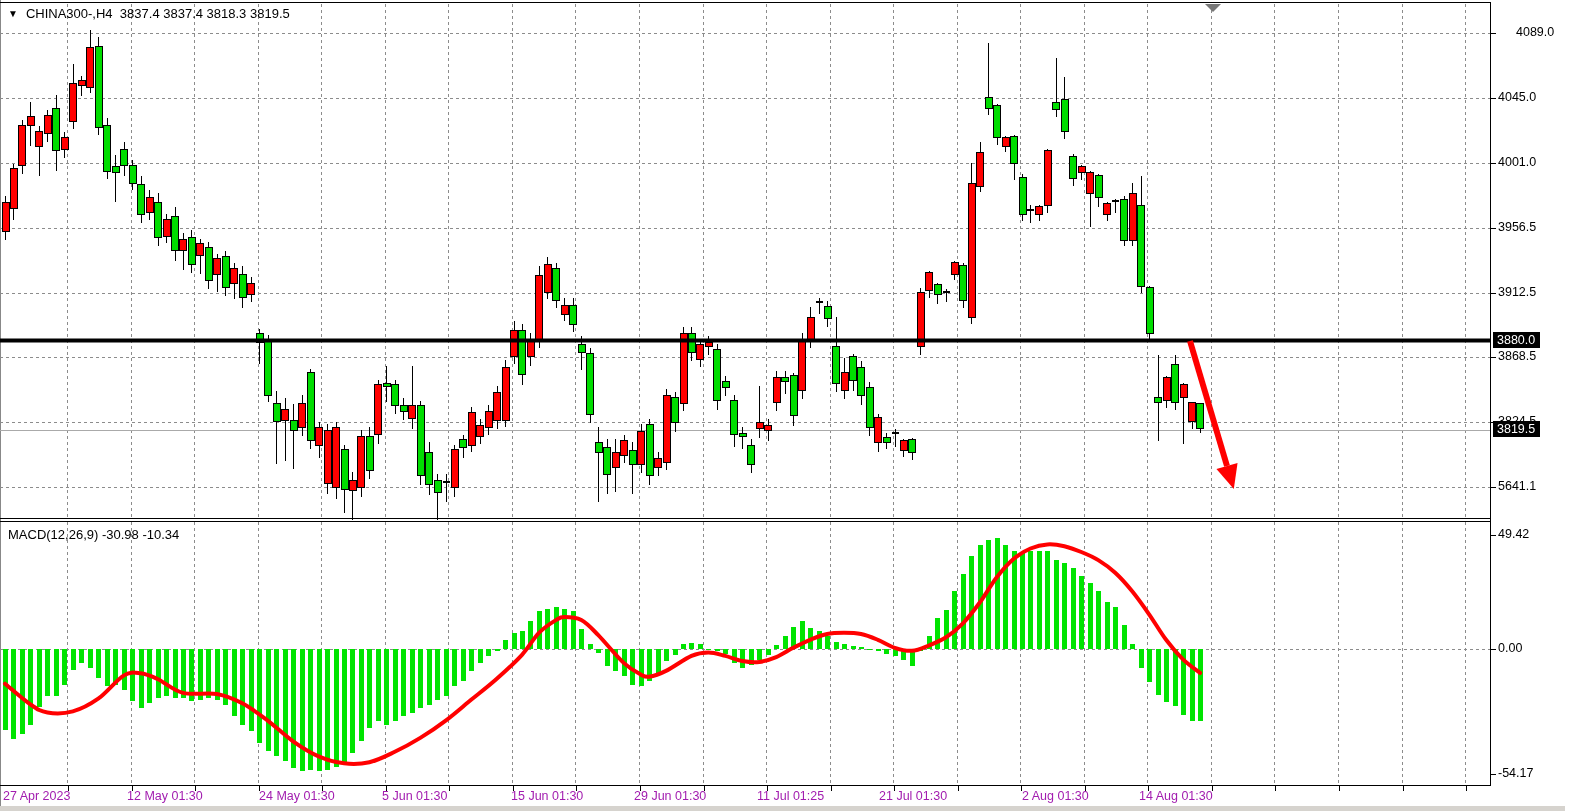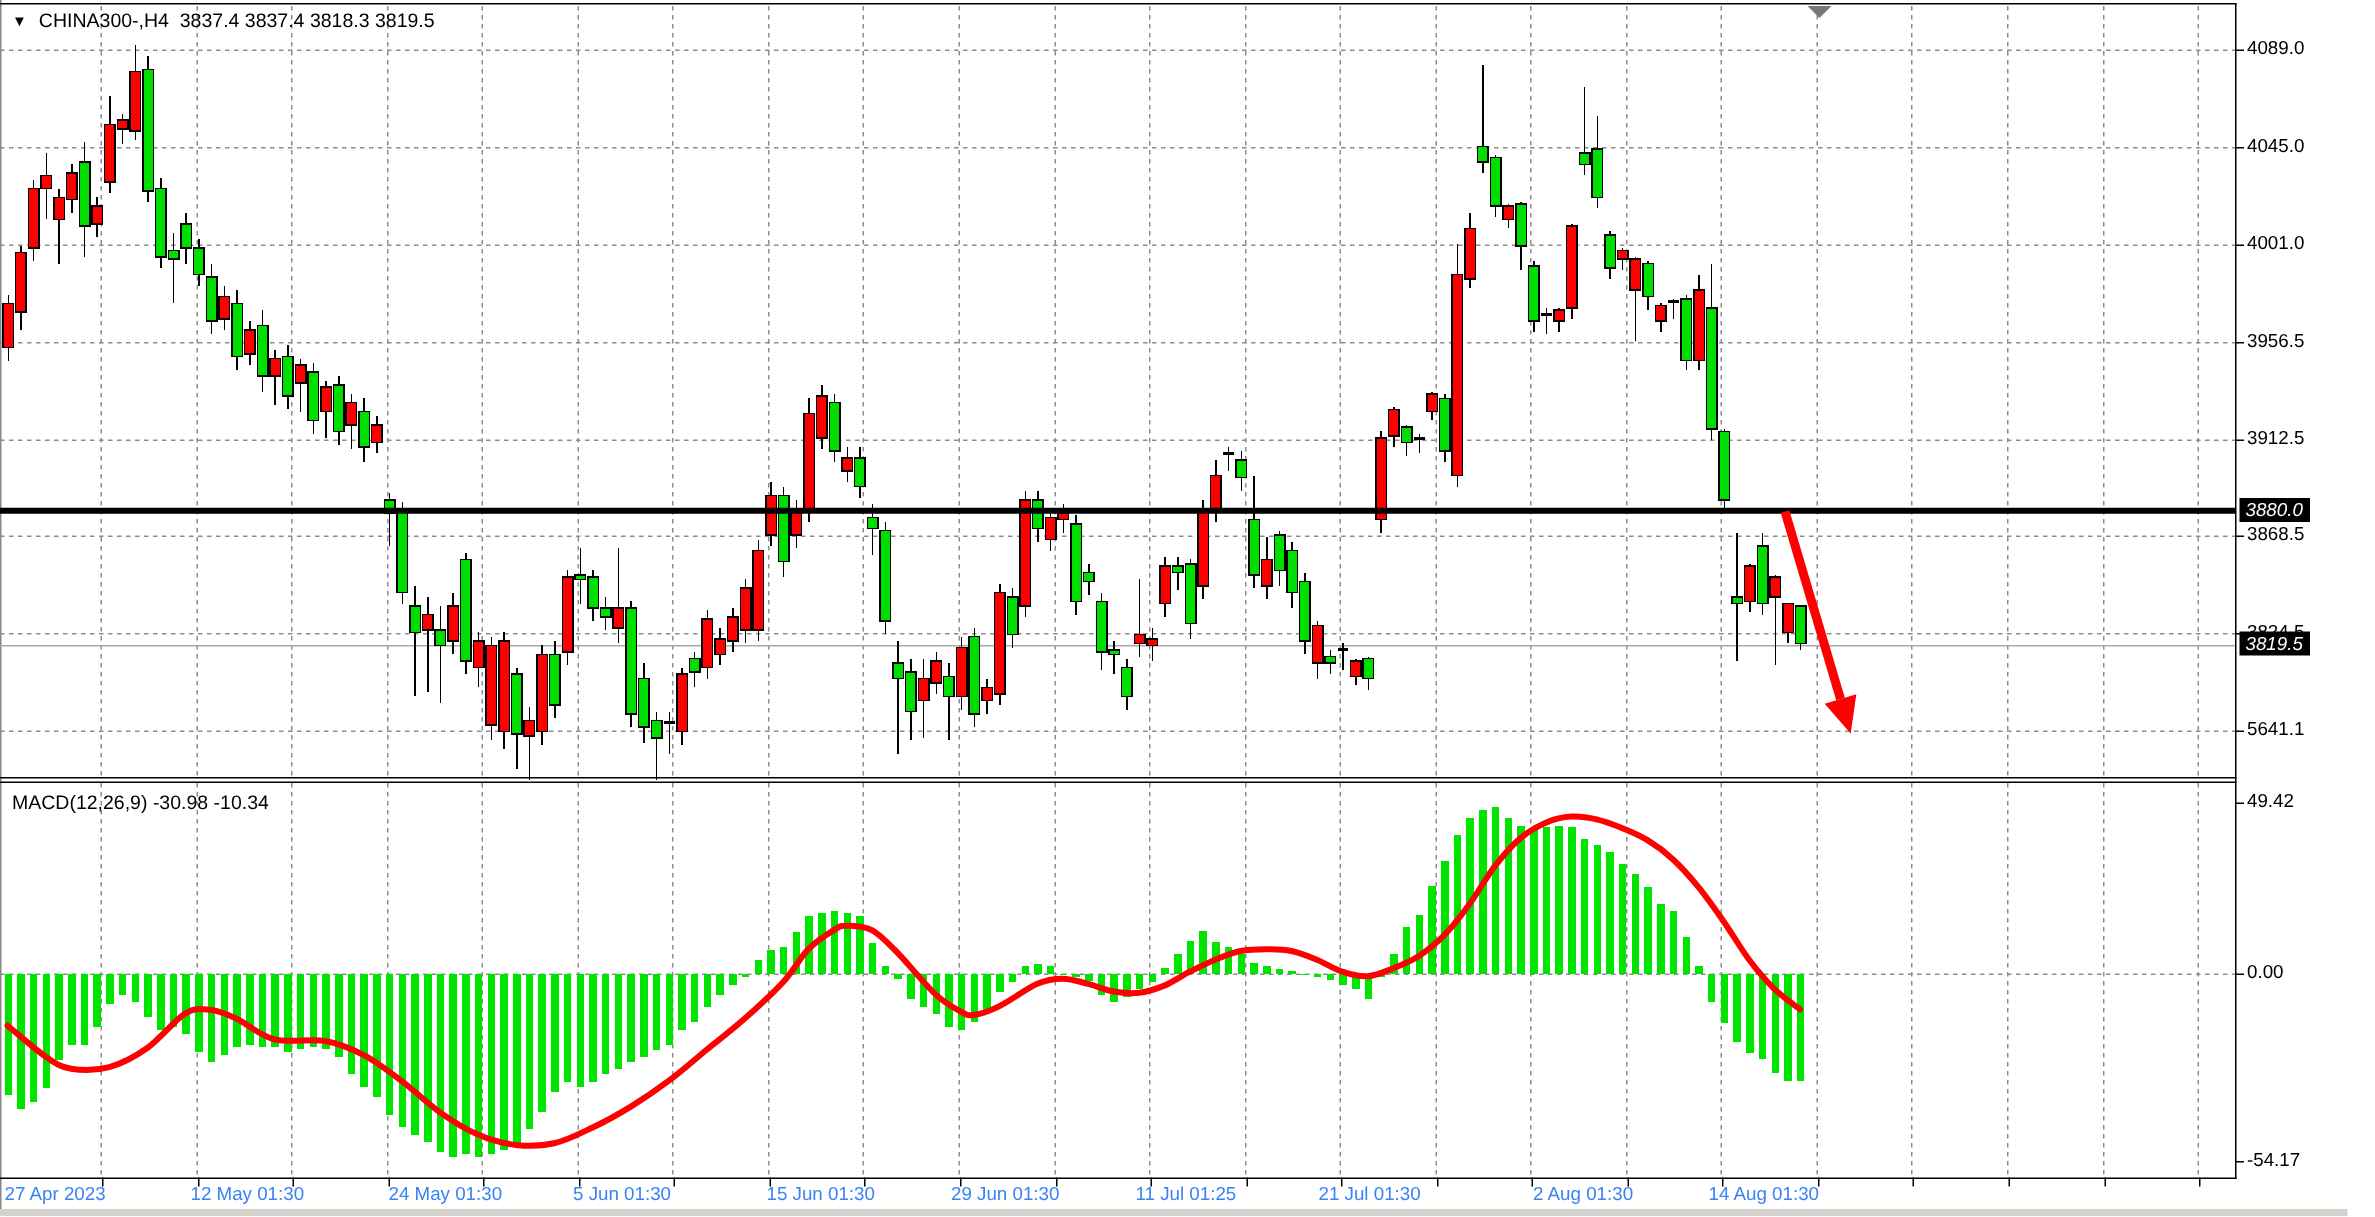--- a/index.html
+++ b/index.html
@@ -12,22 +12,22 @@
   #pane-sep-a{left:0;top:518px;width:1491px;height:1px;background:#000;}
   #pane-sep-b{left:0;top:521px;width:1491px;height:1px;background:#000;}
   #time-axis-line{left:0;top:785px;width:1491px;height:1px;background:#000;}
   #right-strip{left:1572px;top:0;width:11px;height:811px;background:#d6d3ce;}
   #bottom-strip{left:0;top:806px;width:1583px;height:5px;background:#d6d3ce;}
   #info-line{left:8px;top:6px;font-size:13px;color:#000;white-space:pre;}
   #info-line .tri{font-size:10px;margin-right:8px;position:relative;top:-1px;}
   #macd-label{left:8px;top:527px;font-size:13px;color:#000;white-space:pre;}
   .tick-label{position:absolute;left:1498px;font-size:12.5px;color:#000;white-space:nowrap;}
   .hl-label{position:absolute;left:1493px;background:#000;color:#fff;font-size:12.5px;
-            padding:1px 5px 1px 4px;white-space:nowrap;font-style:italic;}
-  .time-label{position:absolute;top:789px;font-size:12.5px;color:#3b82f6;white-space:nowrap;}
+            padding:1px 5px 1px 4px;white-space:nowrap;}
+  .time-label{position:absolute;top:789px;font-size:12.5px;color:#a21caf;white-space:nowrap;}
   .shift-marker{position:absolute;width:0;height:0;border-left:8px solid transparent;
             border-right:8px solid transparent;border-top:8px solid #777;}
   svg{position:absolute;left:0;}
 </style>
 </head>
 <body>
 
 <div id="screen">
   <div class="abs" id="left-border"></div>
   <div class="abs" id="top-border"></div>
@@ -543,21 +543,21 @@
   <div class="abs" id="axis-vline"></div>
 
   <div class="abs" id="info-line"><span class="tri">▼</span><span>CHINA300-,H4</span><span>  <span>3837.4 3837.4 3818.3 3819.5</span></span></div>
 
   <div class="abs" id="macd-label"><span>MACD(12,26,9) -30.98 -10.34</span></div>
 
   <div class="shift-marker" style="left:1205px;top:4px;"></div>
 
   <div id="price-labels">
       <div class="abs" style="left: 1490px; top: 33px; width: 6px; height: 1px; background: rgb(0, 0, 0);"></div>
-      <div class="tick-label" style="top: 25px;">4089.0</div>
+      <div class="tick-label" style="top: 25px; margin-left: 18px;">4089.0</div>
       <div class="abs" style="left: 1490px; top: 98px; width: 6px; height: 1px; background: rgb(0, 0, 0);"></div>
       <div class="tick-label" style="top: 89.7504px;">4045.0</div>
       <div class="abs" style="left: 1490px; top: 163px; width: 6px; height: 1px; background: rgb(0, 0, 0);"></div>
       <div class="tick-label" style="top: 154.501px;">4001.0</div>
       <div class="abs" style="left: 1490px; top: 228px; width: 6px; height: 1px; background: rgb(0, 0, 0);"></div>
       <div class="tick-label" style="top: 219.987px;">3956.5</div>
       <div class="abs" style="left: 1490px; top: 293px; width: 6px; height: 1px; background: rgb(0, 0, 0);"></div>
       <div class="tick-label" style="top: 284.737px;">3912.5</div>
       <div class="abs" style="left: 1490px; top: 357px; width: 6px; height: 1px; background: rgb(0, 0, 0);"></div>
       <div class="tick-label" style="top: 349.488px;">3868.5</div>

